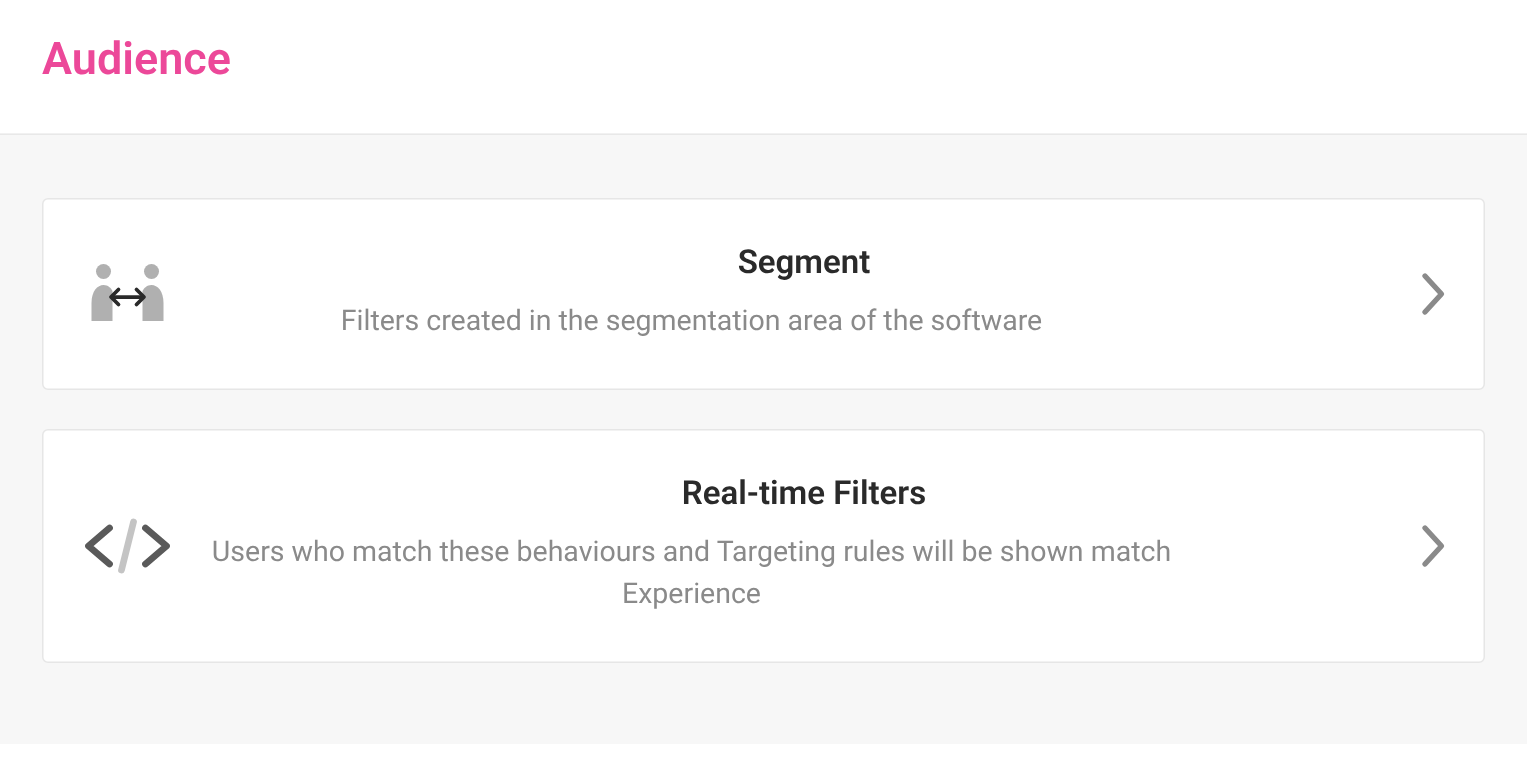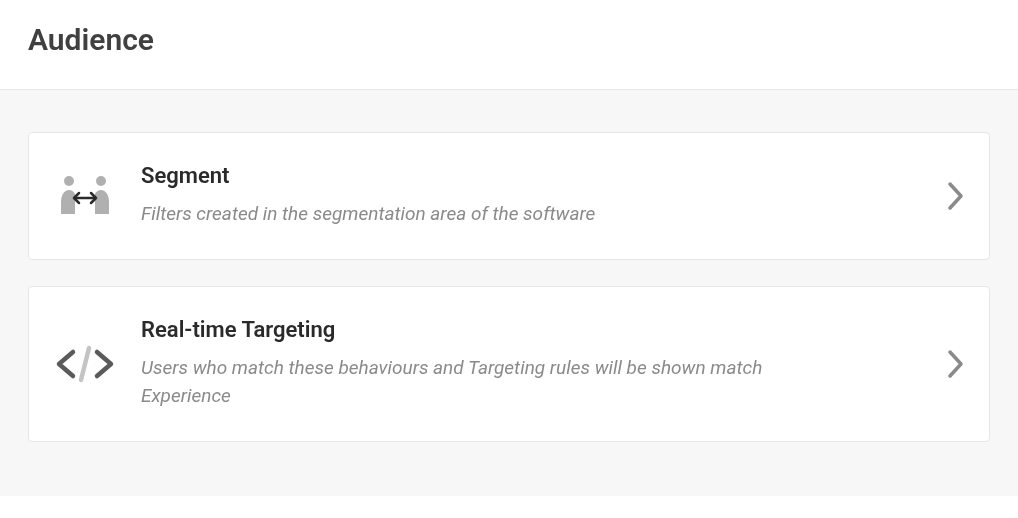--- a/index.html
+++ b/index.html
@@ -13,21 +13,21 @@
       width: 1018px;
       height: 518px;
     }
     .header {
       padding: 22px 28px 26px 28px;
       background: #ffffff;
     }
     .header-title {
       font-size: 30px;
       font-weight: 600;
-      color: #404040;
+      color: #ec4899;
       margin-bottom: 6px;
     }
     .header-subtitle {
       font-size: 19px;
       color: #8a8a8a;
       font-weight: 400;
     }
     .content {
       background: #f7f7f7;
       border-top: 1px solid #e8e8e8;
@@ -35,20 +35,21 @@
     }
     .card {
       background: #ffffff;
       border: 1px solid #e6e6e6;
       border-radius: 4px;
       padding: 30px 24px;
       margin-bottom: 26px;
       display: flex;
       align-items: center;
       cursor: pointer;
+      text-align: center;
     }
     .card-icon {
       width: 64px;
       height: 64px;
       flex-shrink: 0;
       display: flex;
       align-items: center;
       justify-content: center;
       margin-right: 24px;
     }
@@ -60,21 +61,20 @@
       font-size: 22px;
       font-weight: 600;
       color: #2a2a2a;
       margin-bottom: 12px;
     }
     .card-desc {
       font-size: 19px;
       color: #8a8a8a;
       line-height: 1.5;
       max-width: 640px;
-      font-style: italic;
     }
     .card-chevron {
       flex-shrink: 0;
       margin-left: 16px;
       display: flex;
       align-items: center;
     }
   </style>
 </head>
 <body>
@@ -110,21 +110,21 @@
 
   <div class="card">
     <div class="card-icon">
       <svg width="64" height="44" viewBox="0 0 64 44">
         <polyline points="20,10 6,22 20,34" fill="none" stroke="#5a5a5a" stroke-width="4.5" stroke-linecap="round" stroke-linejoin="round"></polyline>
         <polyline points="44,10 58,22 44,34" fill="none" stroke="#5a5a5a" stroke-width="4.5" stroke-linecap="round" stroke-linejoin="round"></polyline>
         <line x1="36" y1="6" x2="28" y2="38" stroke="#c4c4c4" stroke-width="4.5" stroke-linecap="round"></line>
       </svg>
     </div>
     <div class="card-body">
-      <div class="card-title">Real-time Targeting</div>
+      <div class="card-title">Real-time Filters</div>
       <div class="card-desc">Users who match these behaviours and Targeting rules will be shown match Experience</div>
     </div>
     <div class="card-chevron">
       <svg width="18" height="30" viewBox="0 0 18 30">
         <polyline points="3,3 14,15 3,27" fill="none" stroke="#8a8a8a" stroke-width="3.5" stroke-linecap="round" stroke-linejoin="round"></polyline>
       </svg>
     </div>
   </div>
 
 </div>

